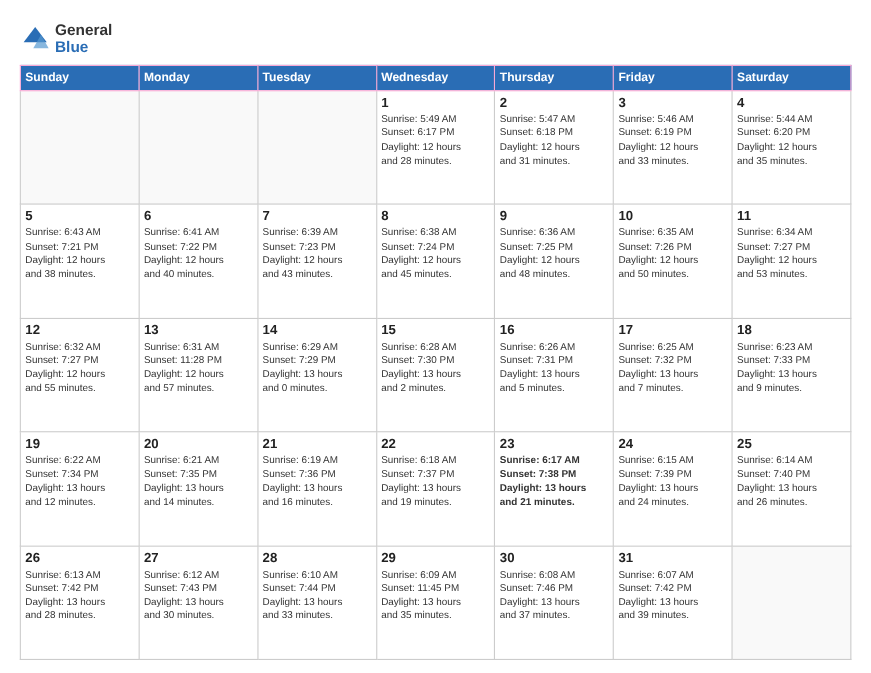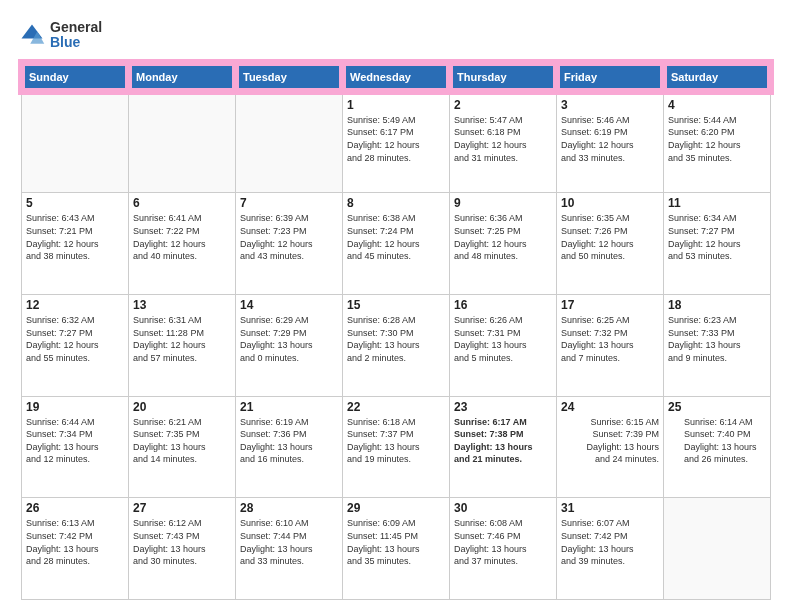--- a/index.html
+++ b/index.html
@@ -67,21 +67,21 @@
       width: 100%;
       table-layout: fixed;
     }
     .calendar th {
       background: #2a6db5;
       color: #fff;
       font-size: 11px;
       font-weight: bold;
       padding: 5px 4px;
       text-align: left;
-      border: 7px solid #f9a8d4;
+      border: 1px solid #f9a8d4;
     }
     .calendar td {
       border: 1px solid #ccc;
       vertical-align: top;
       padding: 3px 4px;
       font-size: 9.5px;
       color: #333;
       height: 88px;
     }
     .calendar td.empty {
@@ -261,21 +261,21 @@
             <span class="day-num">18</span>
             <div class="day-info" style="white-space: pre-line;">Sunrise: 6:23 AM
 Sunset: 7:33 PM
 Daylight: 13 hours
 and 9 minutes.</div>
           </td>
         </tr>
         <tr>
           <td>
             <span class="day-num">19</span>
-            <div class="day-info" style="white-space: pre-line;">Sunrise: 6:44 AM
+            <div class="day-info" style="white-space: pre-line;">Sunrise: 6:22 AM
 Sunset: 7:34 PM
 Daylight: 13 hours
 and 12 minutes.</div>
           </td>
           <td>
             <span class="day-num">20</span>
             <div class="day-info" style="white-space: pre-line;">Sunrise: 6:21 AM
 Sunset: 7:35 PM
 Daylight: 13 hours
 and 14 minutes.</div>
@@ -296,28 +296,28 @@
           </td>
           <td>
             <span class="day-num">23</span>
             <div class="day-info" style="white-space: pre-line; font-weight: bold;">Sunrise: 6:17 AM
 Sunset: 7:38 PM
 Daylight: 13 hours
 and 21 minutes.</div>
           </td>
           <td>
             <span class="day-num">24</span>
-            <div class="day-info" style="white-space: pre-line; text-align: right;">Sunrise: 6:15 AM
+            <div class="day-info" style="white-space: pre-line;">Sunrise: 6:15 AM
 Sunset: 7:39 PM
 Daylight: 13 hours
 and 24 minutes.</div>
           </td>
           <td>
             <span class="day-num">25</span>
-            <div class="day-info" style="white-space: pre-line; margin-left: 16px;">Sunrise: 6:14 AM
+            <div class="day-info" style="white-space: pre-line;">Sunrise: 6:14 AM
 Sunset: 7:40 PM
 Daylight: 13 hours
 and 26 minutes.</div>
           </td>
         </tr>
         <tr>
           <td>
             <span class="day-num">26</span>
             <div class="day-info" style="white-space: pre-line;">Sunrise: 6:13 AM
 Sunset: 7:42 PM

